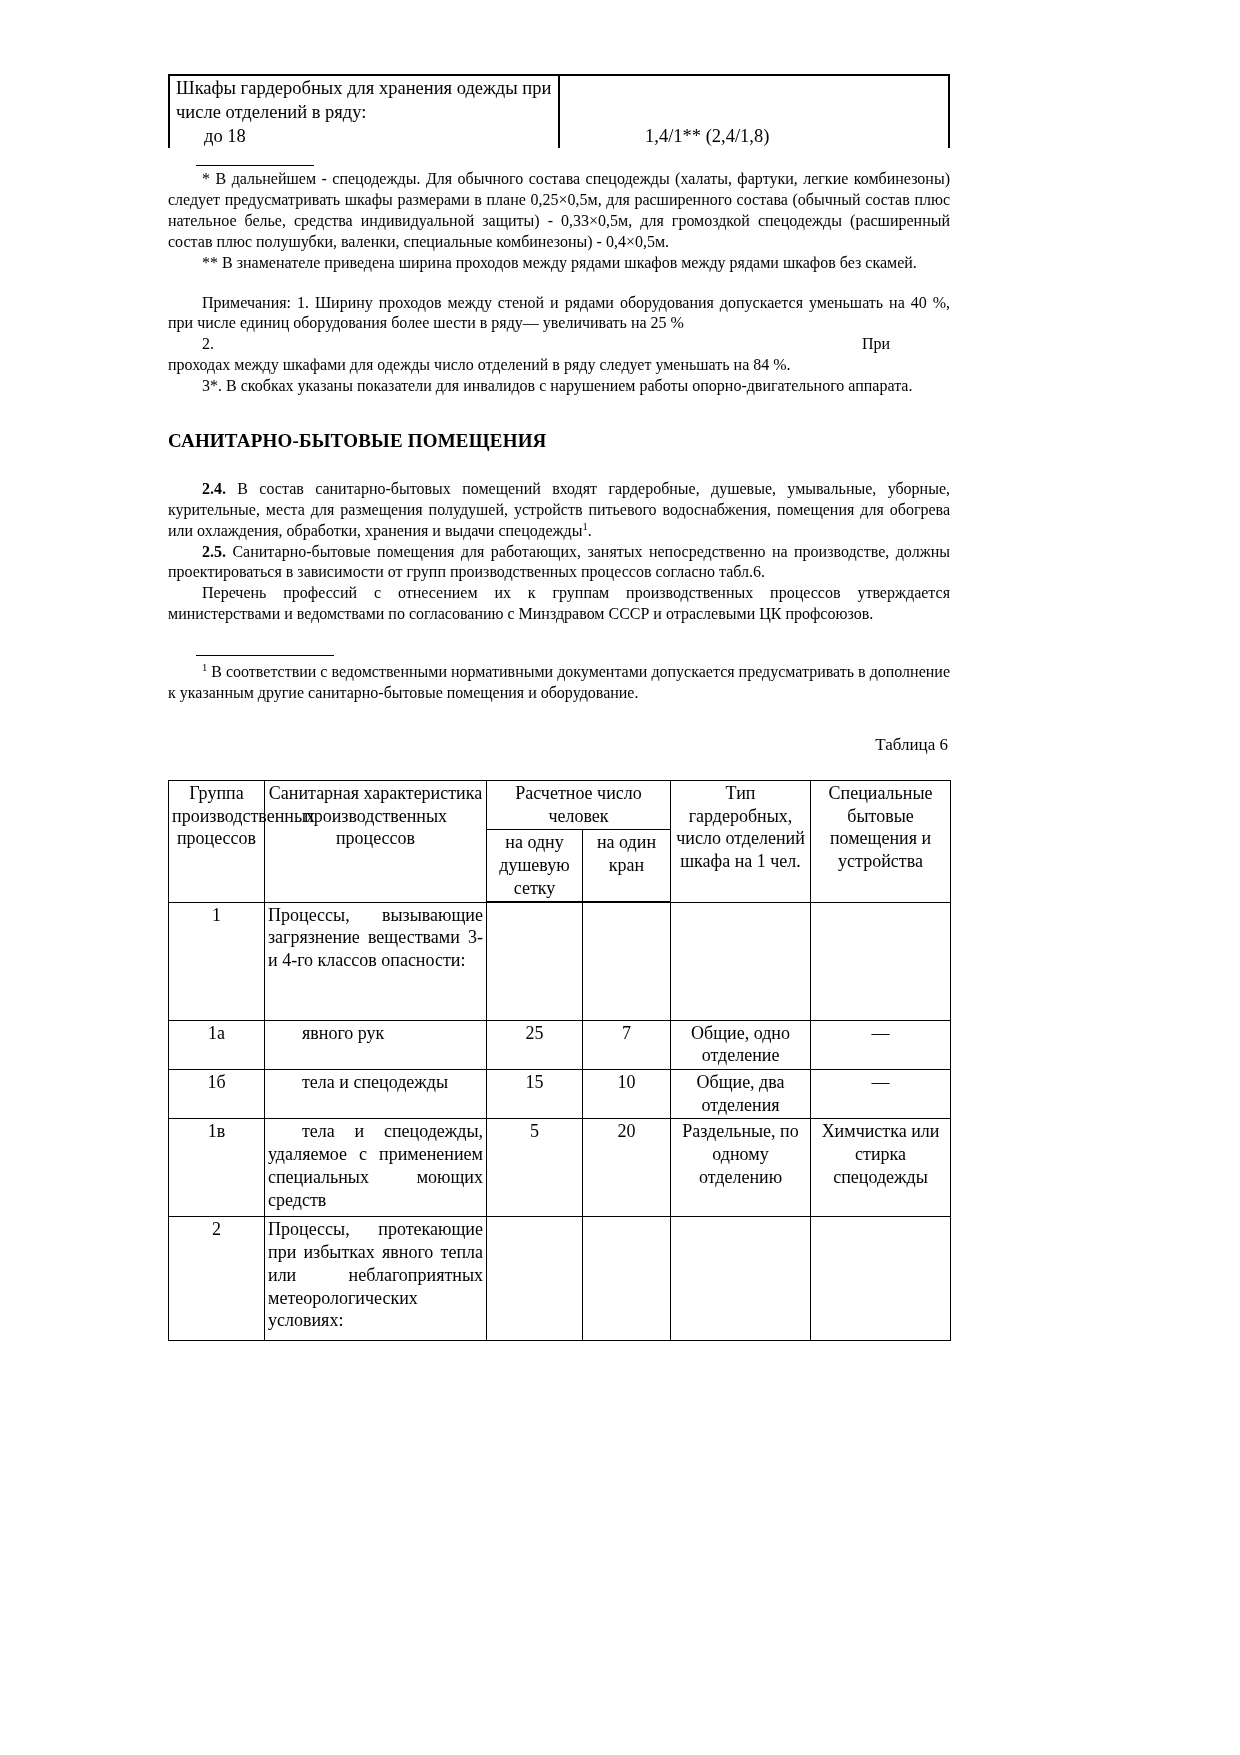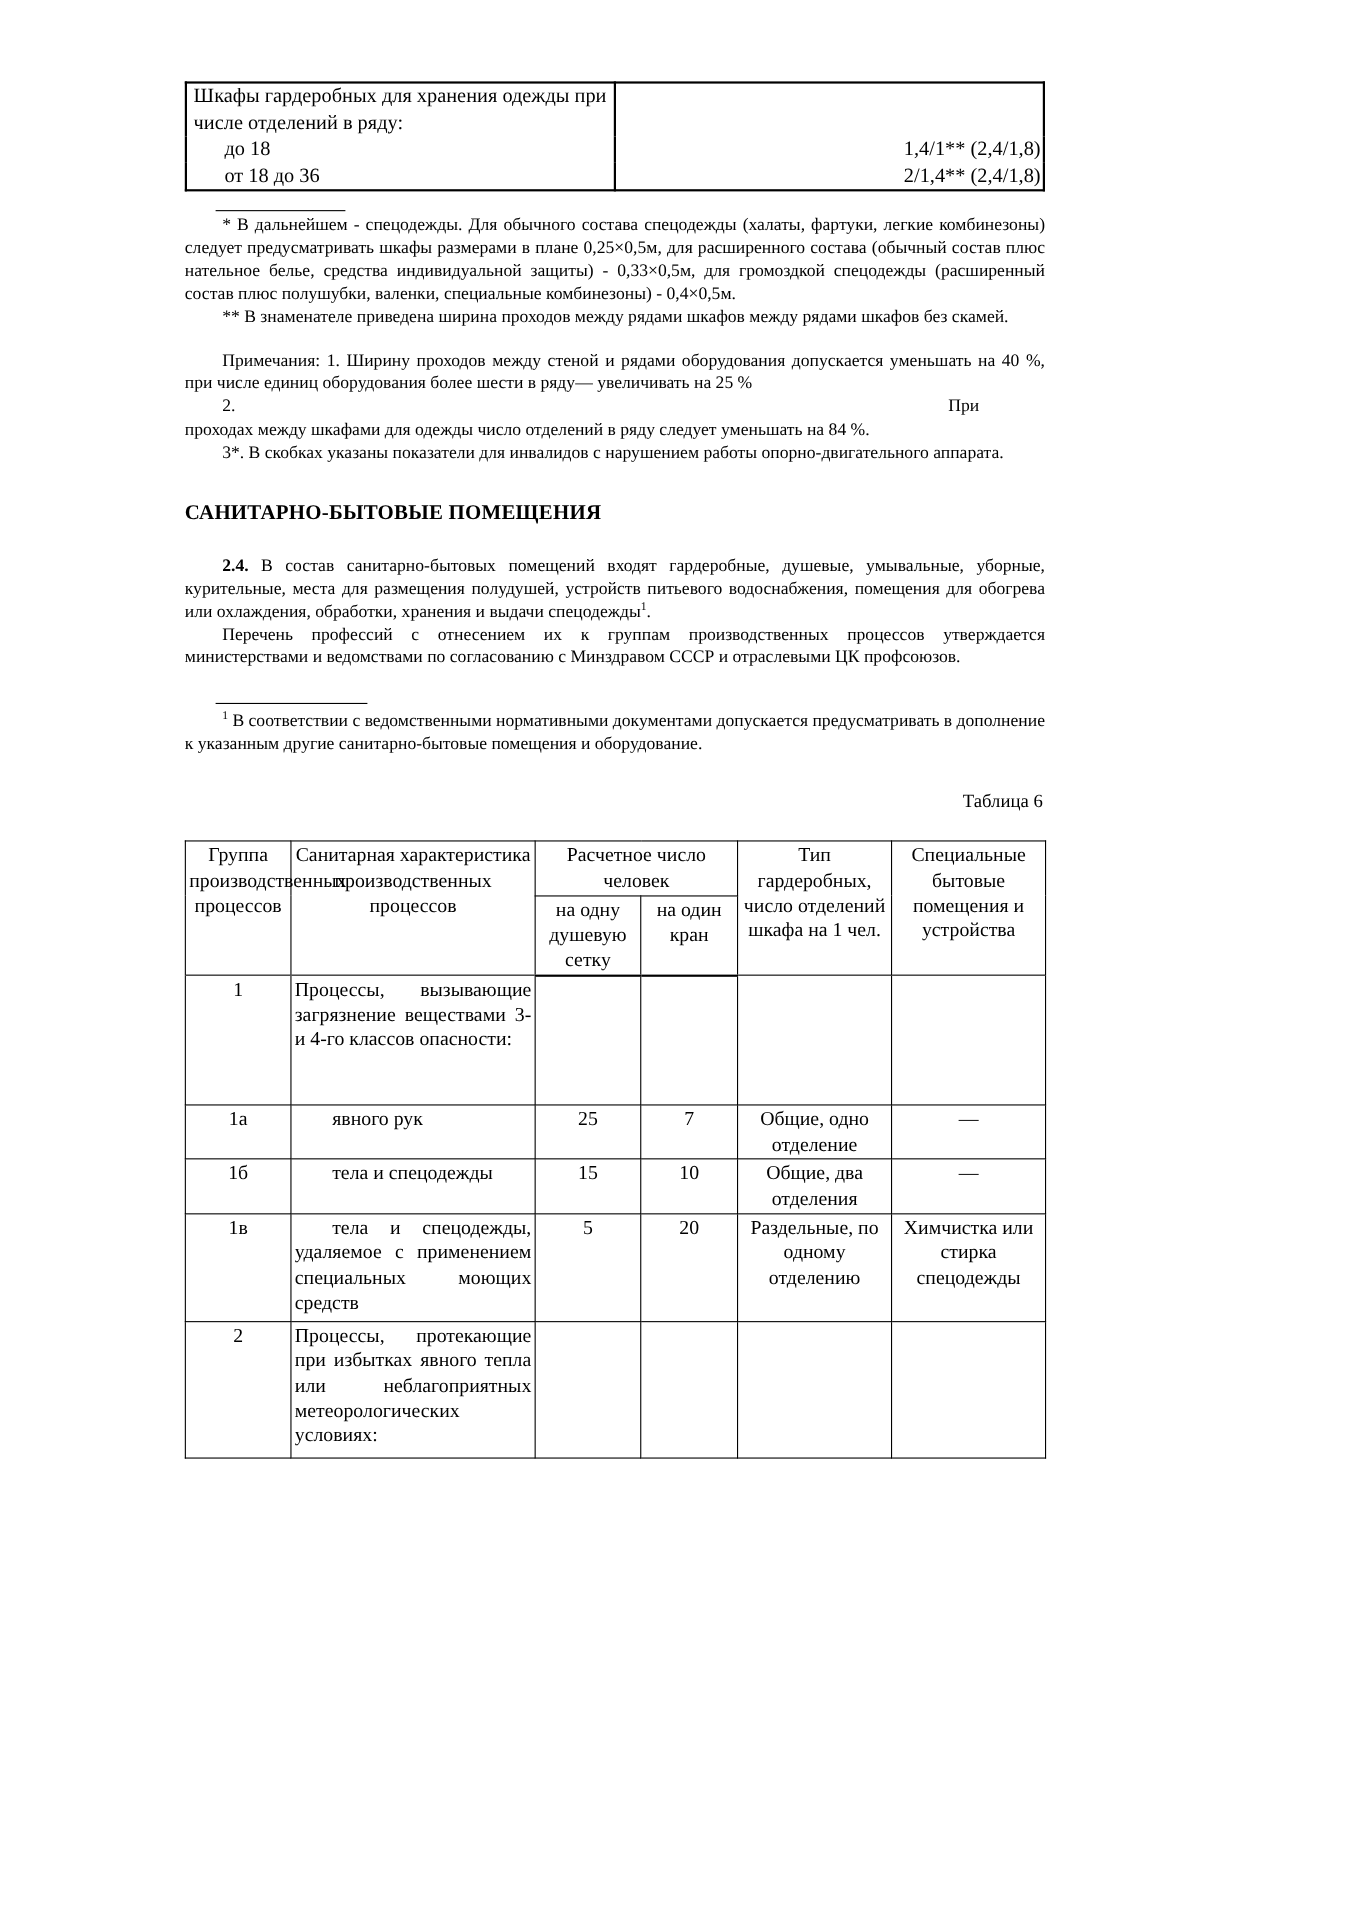--- a/index.html
+++ b/index.html
@@ -39,22 +39,22 @@
     border-left: 2px solid #000;
     border-right: 2px solid #000;
     padding: 0 2px 0 6px;
     vertical-align: top;
     font-size: 18.5px;
     line-height: 1.30;
   }
   .top-table tr.first td { border-top: 2px solid #000; }
   .top-table tr.last td  { border-bottom: 2px solid #000; }
   .top-table td.col-val {
-    text-align: right;
-    padding-left: 113px;
+    text-align: left;
+    padding-left: 85px;
     white-space: nowrap;
   }
   .tt-indent { display: inline-block; padding-left: 28px; }
 
   
   p {
     margin: 0;
     font-size: 16px;
     line-height: 1.305;
     text-align: justify;
@@ -137,43 +137,40 @@
     <table class="top-table">
       <tbody>
         <tr class="first">
           <td>Шкафы гардеробных для хранения одежды при числе отделений в ряду:</td>
           <td class="col-val"></td>
         </tr>
         <tr>
           <td><span class="tt-indent">до 18</span></td>
           <td class="col-val">1,4/1** (2,4/1,8)</td>
         </tr>
-        <tr class="last">
-          <td><span class="tt-indent">от 18 до 36</span></td>
-          <td class="col-val">2/1,4** (2,4/1,8)</td>
-        </tr>
       </tbody>
     </table>
 
     <div class="small-rule"></div>
     <p class="ind">* В дальнейшем - спецодежды. Для обычного состава спецодежды (халаты, фартуки, легкие комбинезоны) следует предусматривать шкафы размерами в плане 0,25×0,5м, для расширенного состава (обычный состав плюс нательное белье, средства индивидуальной защиты) - 0,33×0,5м, для громоздкой спецодежды (расширенный состав плюс полушубки, валенки, специальные комбинезоны) - 0,4×0,5м.</p>
     <p class="ind">** В знаменателе приведена ширина проходов между рядами шкафов между рядами шкафов без скамей.</p>
 
     <div class="gap-m"></div>
 
     <p class="ind">Примечания: 1. Ширину проходов между стеной и рядами оборудования допускается уменьшать на 40 %, при числе единиц оборудования более шести в ряду— увеличивать на 25 %</p>
     <p style="text-align:justify;">
       <span style="display:inline-block;width:34px;"></span><span>2.</span><span style="display:inline-block;width:648px;"></span><span>При</span>
     </p>
     <p>проходах  между  шкафами для одежды число отделений в ряду следует уменьшать на 84 %.</p>
     <p class="ind">3*. В скобках указаны показатели для инвалидов с нарушением работы опорно-двигательного аппарата.</p>
 
     <h1 class="section-title">САНИТАРНО-БЫТОВЫЕ ПОМЕЩЕНИЯ</h1>
 
     <p class="ind"><span class="b">2.4.</span><span> В состав санитарно-бытовых помещений входят гардеробные, душевые, умывальные, уборные, курительные, места для размещения полудушей, устройств питьевого водоснабжения, помещения для обогрева или охлаждения, обработки, хранения и выдачи спецодежды</span><sup>1</sup><span>.</span></p>
+    <p class="ind"><span class="b">2.5.</span><span> Санитарно-бытовые помещения для работающих, занятых непосредственно на производстве, должны проектироваться в зависимости от групп производственных процессов согласно табл.6.</span></p>
     <p class="ind">Перечень профессий с отнесением их к группам производственных процессов утверждается министерствами и ведомствами по согласованию с Минздравом СССР и отраслевыми ЦК профсоюзов.</p>
 
     <div class="gap-l"></div>
     <div class="fn-rule"></div>
     <p class="ind"><sup>1</sup><span> В соответствии с ведомственными нормативными документами допускается предусматривать в дополнение к указанным другие санитарно-бытовые помещения и оборудование.</span></p>
 
     <div class="gap-l"></div>
     <p class="table-caption">Таблица 6</p>
 
     <div class="t6-wrap">

